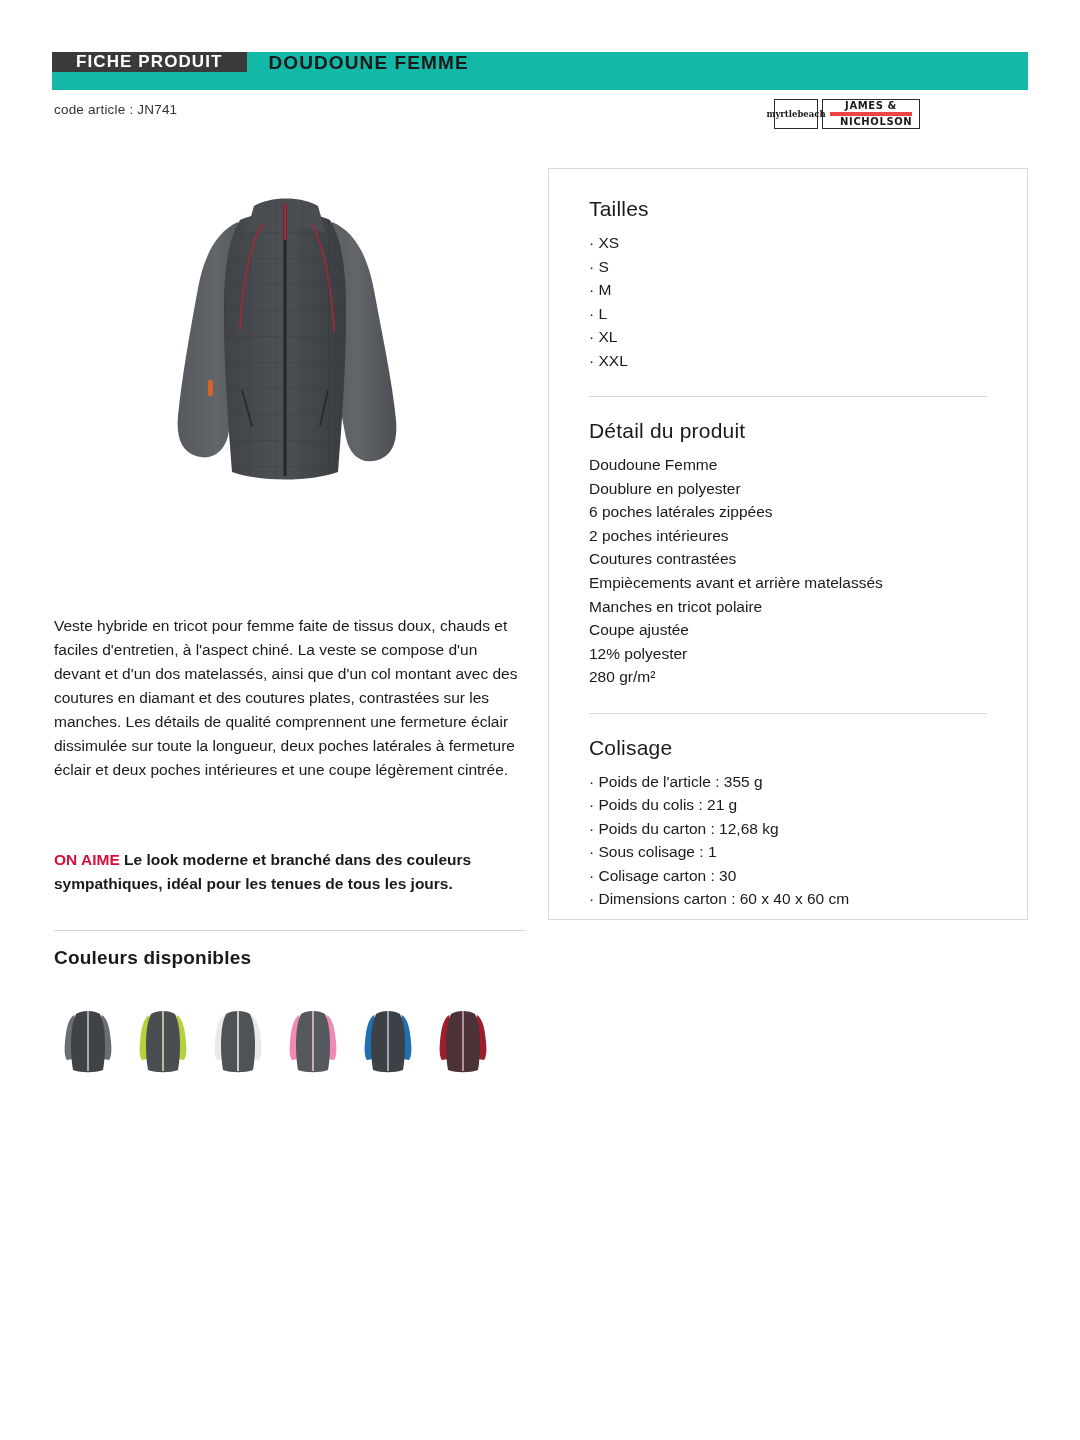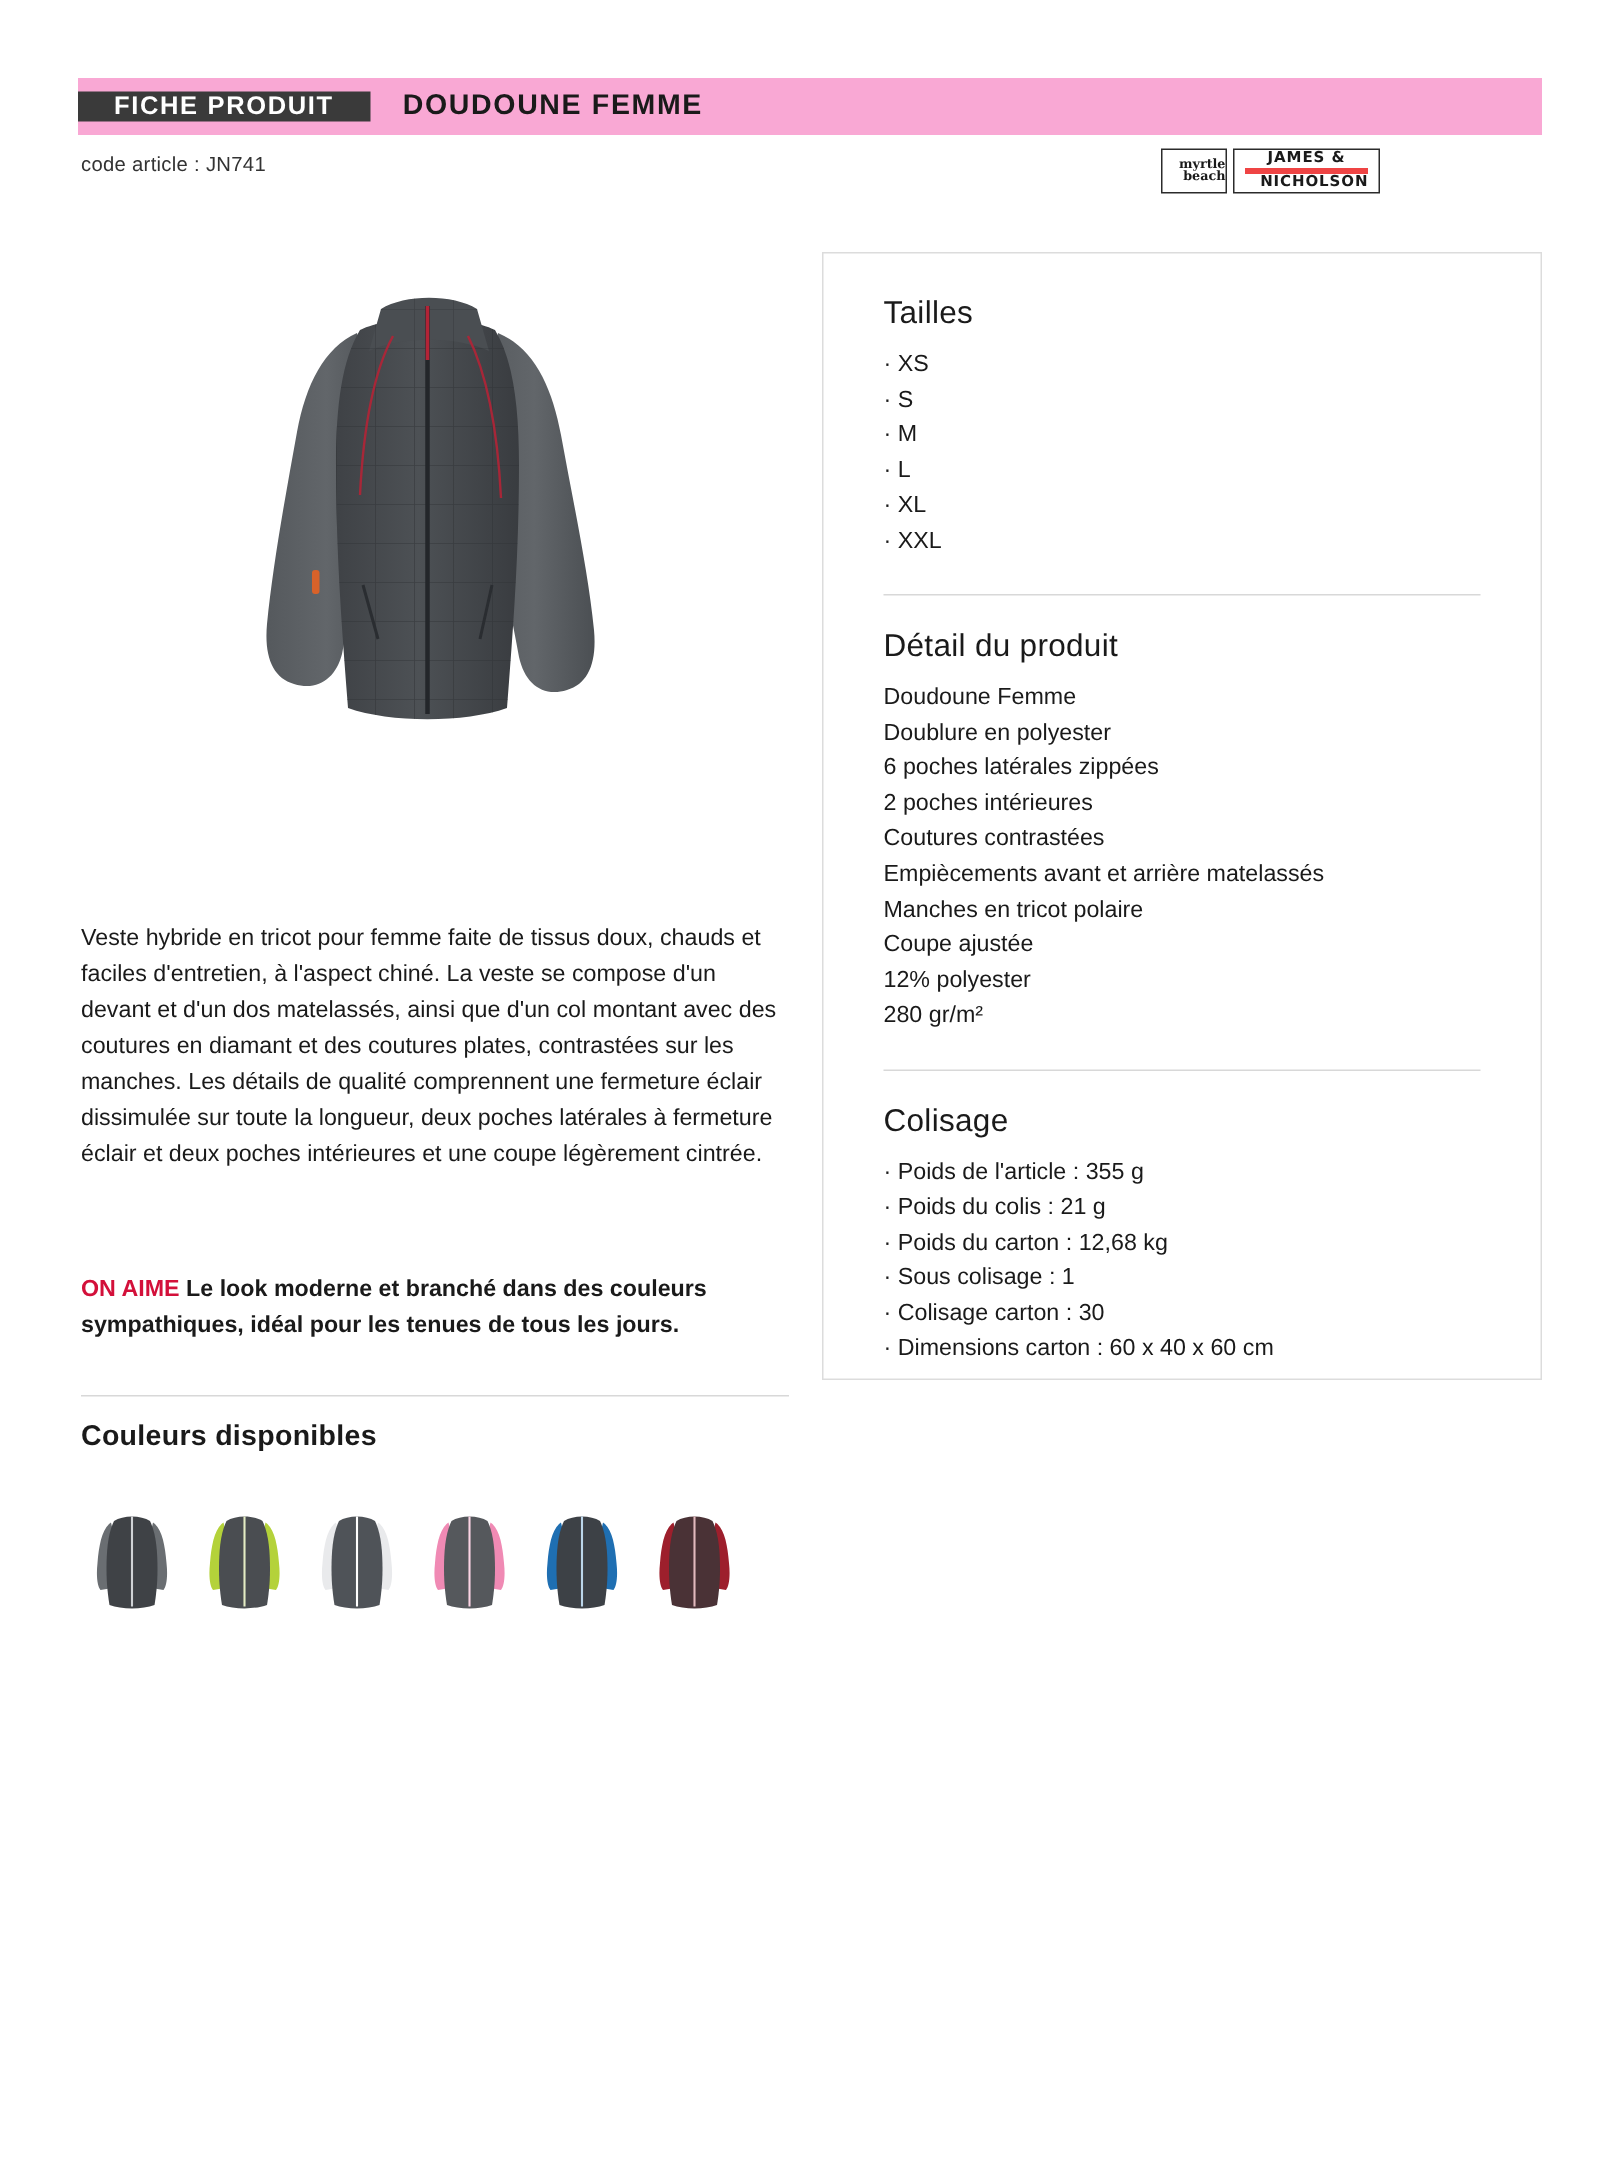--- a/index.html
+++ b/index.html
@@ -16,23 +16,23 @@
     overflow: hidden;
   }
 
   
   .header-bar {
     position: absolute;
     left: 52px;
     top: 52px;
     width: 976px;
     height: 38px;
-    background: #f9a8d4;
-    display: flex;
-    align-items: center;
+    background: #14b8a6;
+    display: flex;
+    align-items: flex-start;
   }
   .header-tag {
     background: #3a3a3a;
     color: #ffffff;
     font-weight: bold;
     font-size: 17px;
     letter-spacing: 1.1px;
     display: flex;
     align-items: center;
     padding: 0 24px;
@@ -63,22 +63,22 @@
     top: 99px;
     display: flex;
     align-items: center;
     gap: 4px;
   }
   .logo-myrtle {
     width: 42px;
     height: 28px;
     border: 1.5px solid #2b2b2b;
     display: flex;
-    flex-direction: column;
-    align-items: flex-end;
+    flex-direction: row;
+    align-items: center;
     justify-content: center;
     line-height: 1.0;
   }
   .logo-myrtle span {
     font-family: "DejaVu Serif", serif;
     font-weight: bold;
     font-size: 8.5px;
     color: #1a1a1a;
   }
   .logo-jn {

